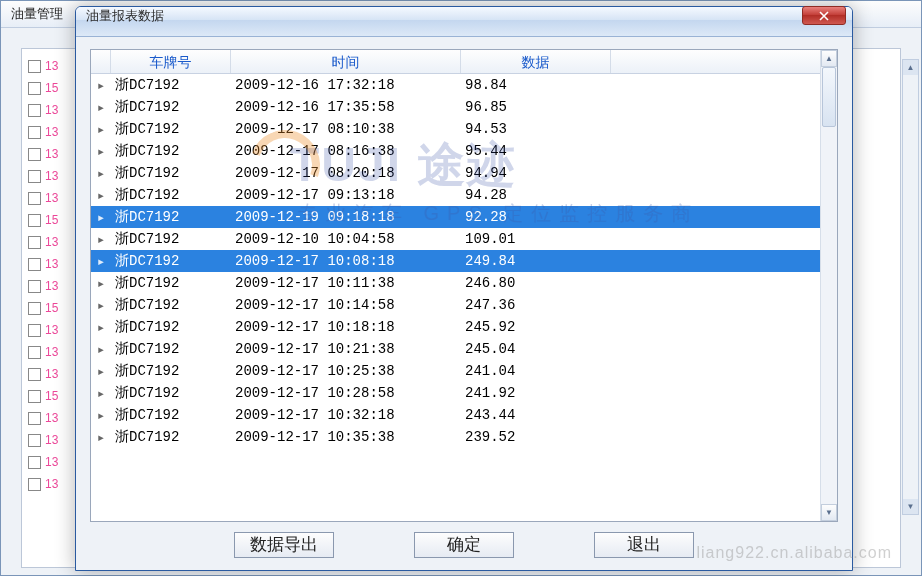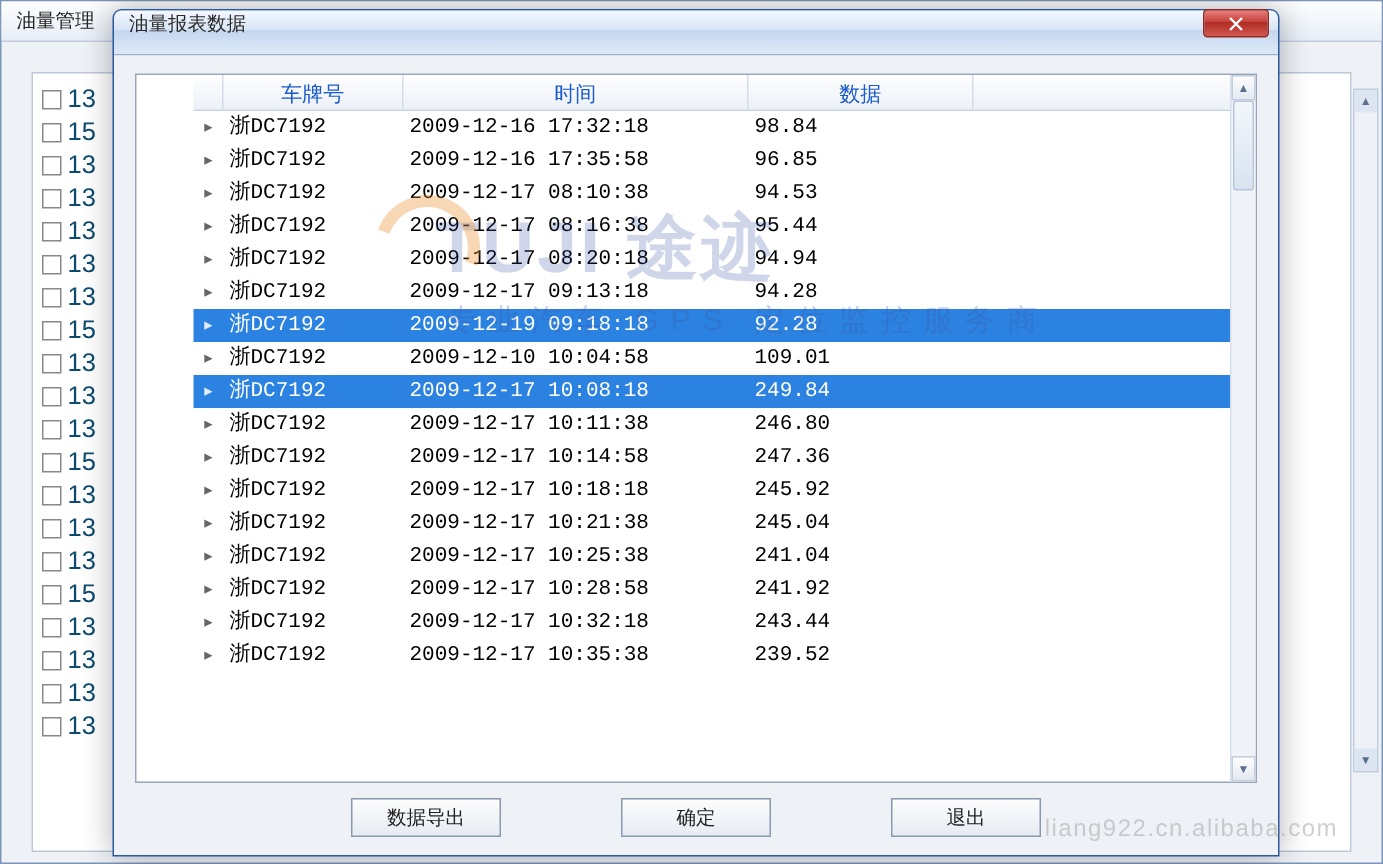--- a/index.html
+++ b/index.html
@@ -43,22 +43,22 @@
   align-items: center;
   height: 22px;
   gap: 4px;
 }
 .bg-check {
   width: 13px; height: 13px;
   border: 1px solid #888;
   background: #fff;
 }
 .bg-num {
-  font-size: 17px;
-  color: #0c4a6e;
+  font-size: 12px;
+  color: #ec4899;
 }
 .outer-scroll {
   position: absolute;
   right: 2px;
   top: 58px;
   width: 17px;
   bottom: 60px;
   background: #eef2f7;
   border: 1px solid #c0cde0;
   display: flex;
@@ -117,21 +117,21 @@
   display: flex;
   flex-direction: column;
 }
 .grid-wrap {
   flex: 1;
   background: #fff;
   border: 1px solid #9aa7bb;
   display: flex;
   position: relative;
 }
-.grid-main { flex: 1; overflow: hidden; padding-left: 38px; }
+.grid-main { flex: 1; overflow: hidden; }
 .grid-header {
   display: flex;
   background: linear-gradient(#fefefe, #ecf1f8);
   border-bottom: 1px solid #c8d2e2;
   height: 24px;
 }
 .grid-header .hcell {
   border-right: 1px solid #d4dce8;
   color: #1a5acb;
   text-align: center;
@@ -201,21 +201,21 @@
   display: flex;
   justify-content: center;
   gap: 80px;
   padding: 10px 0 4px 0;
 }
 .btn {
   min-width: 100px;
   height: 26px;
   background: linear-gradient(#fdfdfd, #e6ebf3);
   border: 1px solid #8a98ae;
-  font-size: 13px;
+  font-size: 17px;
   color: #222;
   text-align: center;
   line-height: 24px;
   cursor: pointer;
 }
 
 .watermark1 {
   position: absolute;
   left: 250px; top: 130px;
   font-size: 48px;

